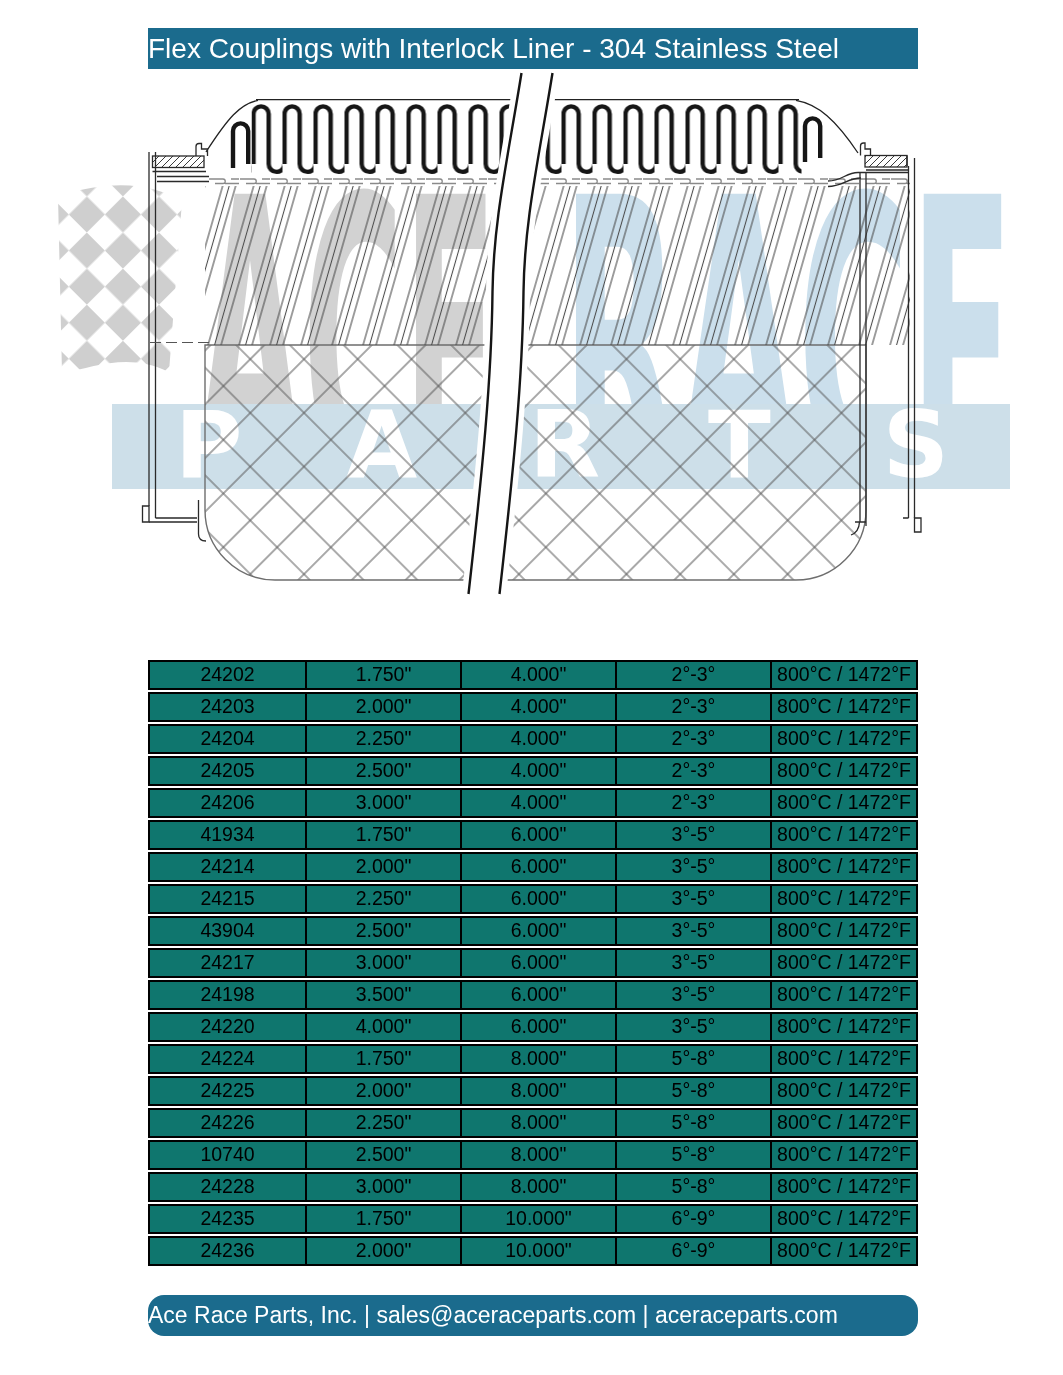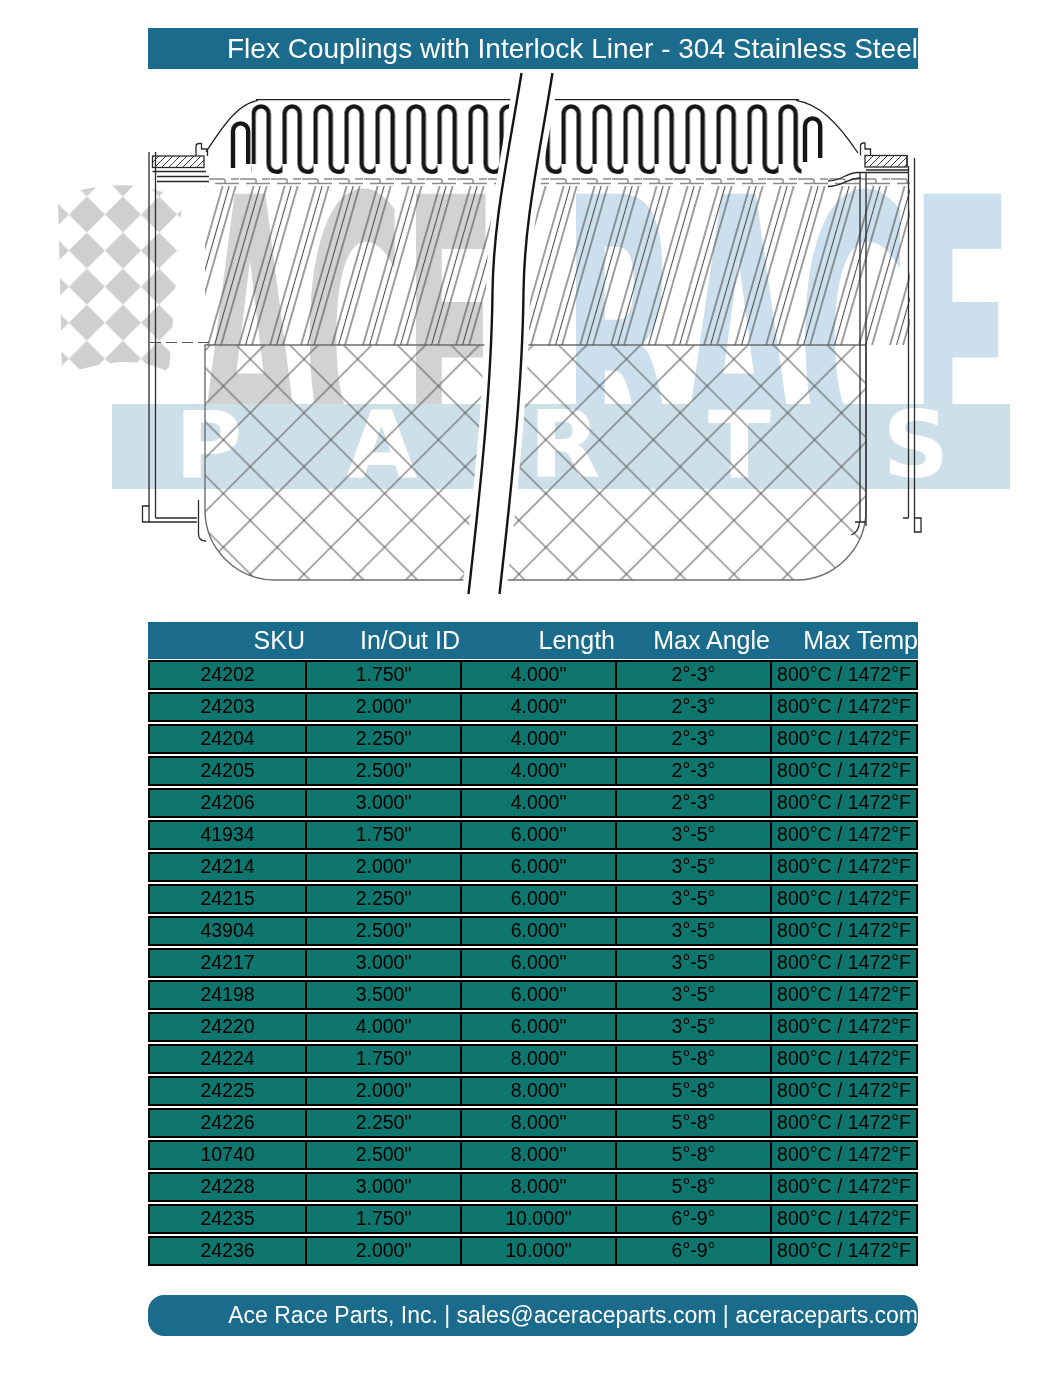--- a/index.html
+++ b/index.html
@@ -4,21 +4,21 @@
 <style>
   html,body{margin:0;padding:0;background:#e8e8e8;}
   .page{
     position:relative;width:1063px;height:1375px;background:#ffffff;
     margin:0 auto;overflow:hidden;
     font-family:"Liberation Sans","DejaVu Sans",sans-serif;
   }
   .artwork{position:absolute;left:0;top:0;width:1063px;height:1375px;}
   .bar{
     position:absolute;left:148px;width:770px;background:#1b6b8d;color:#ffffff;
-    text-align:right;white-space:nowrap;
+    text-align:left;white-space:nowrap;
   }
   #titleBar{top:28px;height:41px;line-height:41px;font-size:28px;}
   #tableHead{top:622px;height:37px;display:flex;font-size:25px;line-height:37px;}
   #tableHead .hcell{display:block;}
   .h0{width:157px}.h1{width:155px}.h2{width:155px}.h3{width:155px}.h4{width:148px}
   #rows{position:absolute;left:148px;top:660px;width:770px;}
   .row{
     display:flex;box-sizing:border-box;border:2px solid #000;height:30px;
     margin-bottom:2px;background:#0f766e;color:#000;
   }
@@ -120,27 +120,20 @@
       <path d="M 150,342.5 H 212" fill="none" stroke="#555" stroke-width="1.2" stroke-dasharray="11 5"></path>
 
       <use href="#breakCurve" stroke="#ffffff" stroke-width="44"></use>
       <use href="#breakCurve" transform="translate(-15.5,0)" stroke="#151515" stroke-width="2.4"></use>
       <use href="#breakCurve" transform="translate(15.5,0)" stroke="#151515" stroke-width="2.4"></use>
     </g>
   </svg>
 
   <div class="bar" id="titleBar">Flex Couplings with Interlock Liner - 304 Stainless Steel</div>
 
-  <div class="bar" id="tableHead">
-    <span class="hcell h0">SKU</span>
-    <span class="hcell h1">In/Out ID</span>
-    <span class="hcell h2">Length</span>
-    <span class="hcell h3">Max Angle</span>
-    <span class="hcell h4">Max Temp</span>
-  </div>
   <div id="rows">
       <div class="row">
         <div class="cell c0">24202</div>
         <div class="cell c1">1.750"</div>
         <div class="cell c2">4.000"</div>
         <div class="cell c3">2°-3°</div>
         <div class="cell c4">800°C / 1472°F</div>
       </div>
       <div class="row">
         <div class="cell c0">24203</div>

